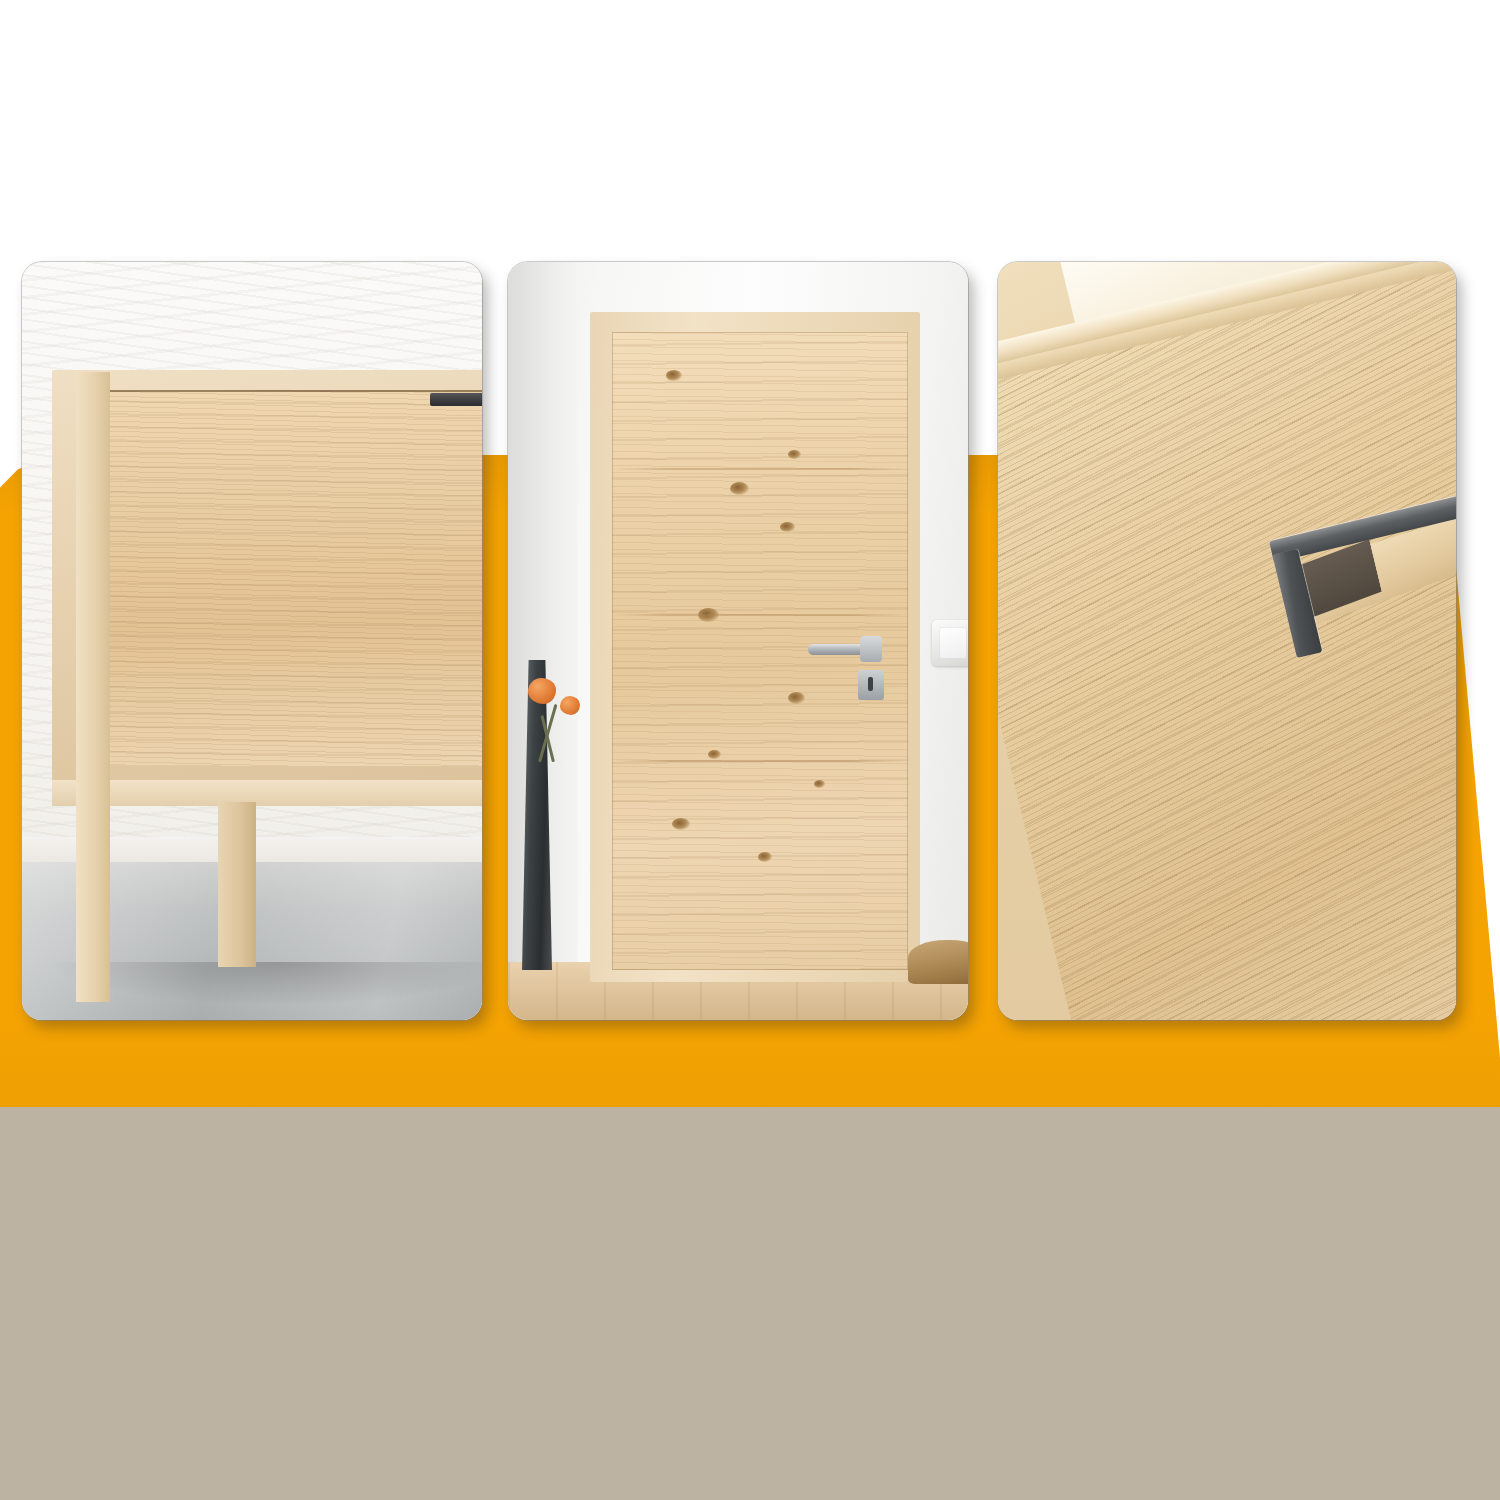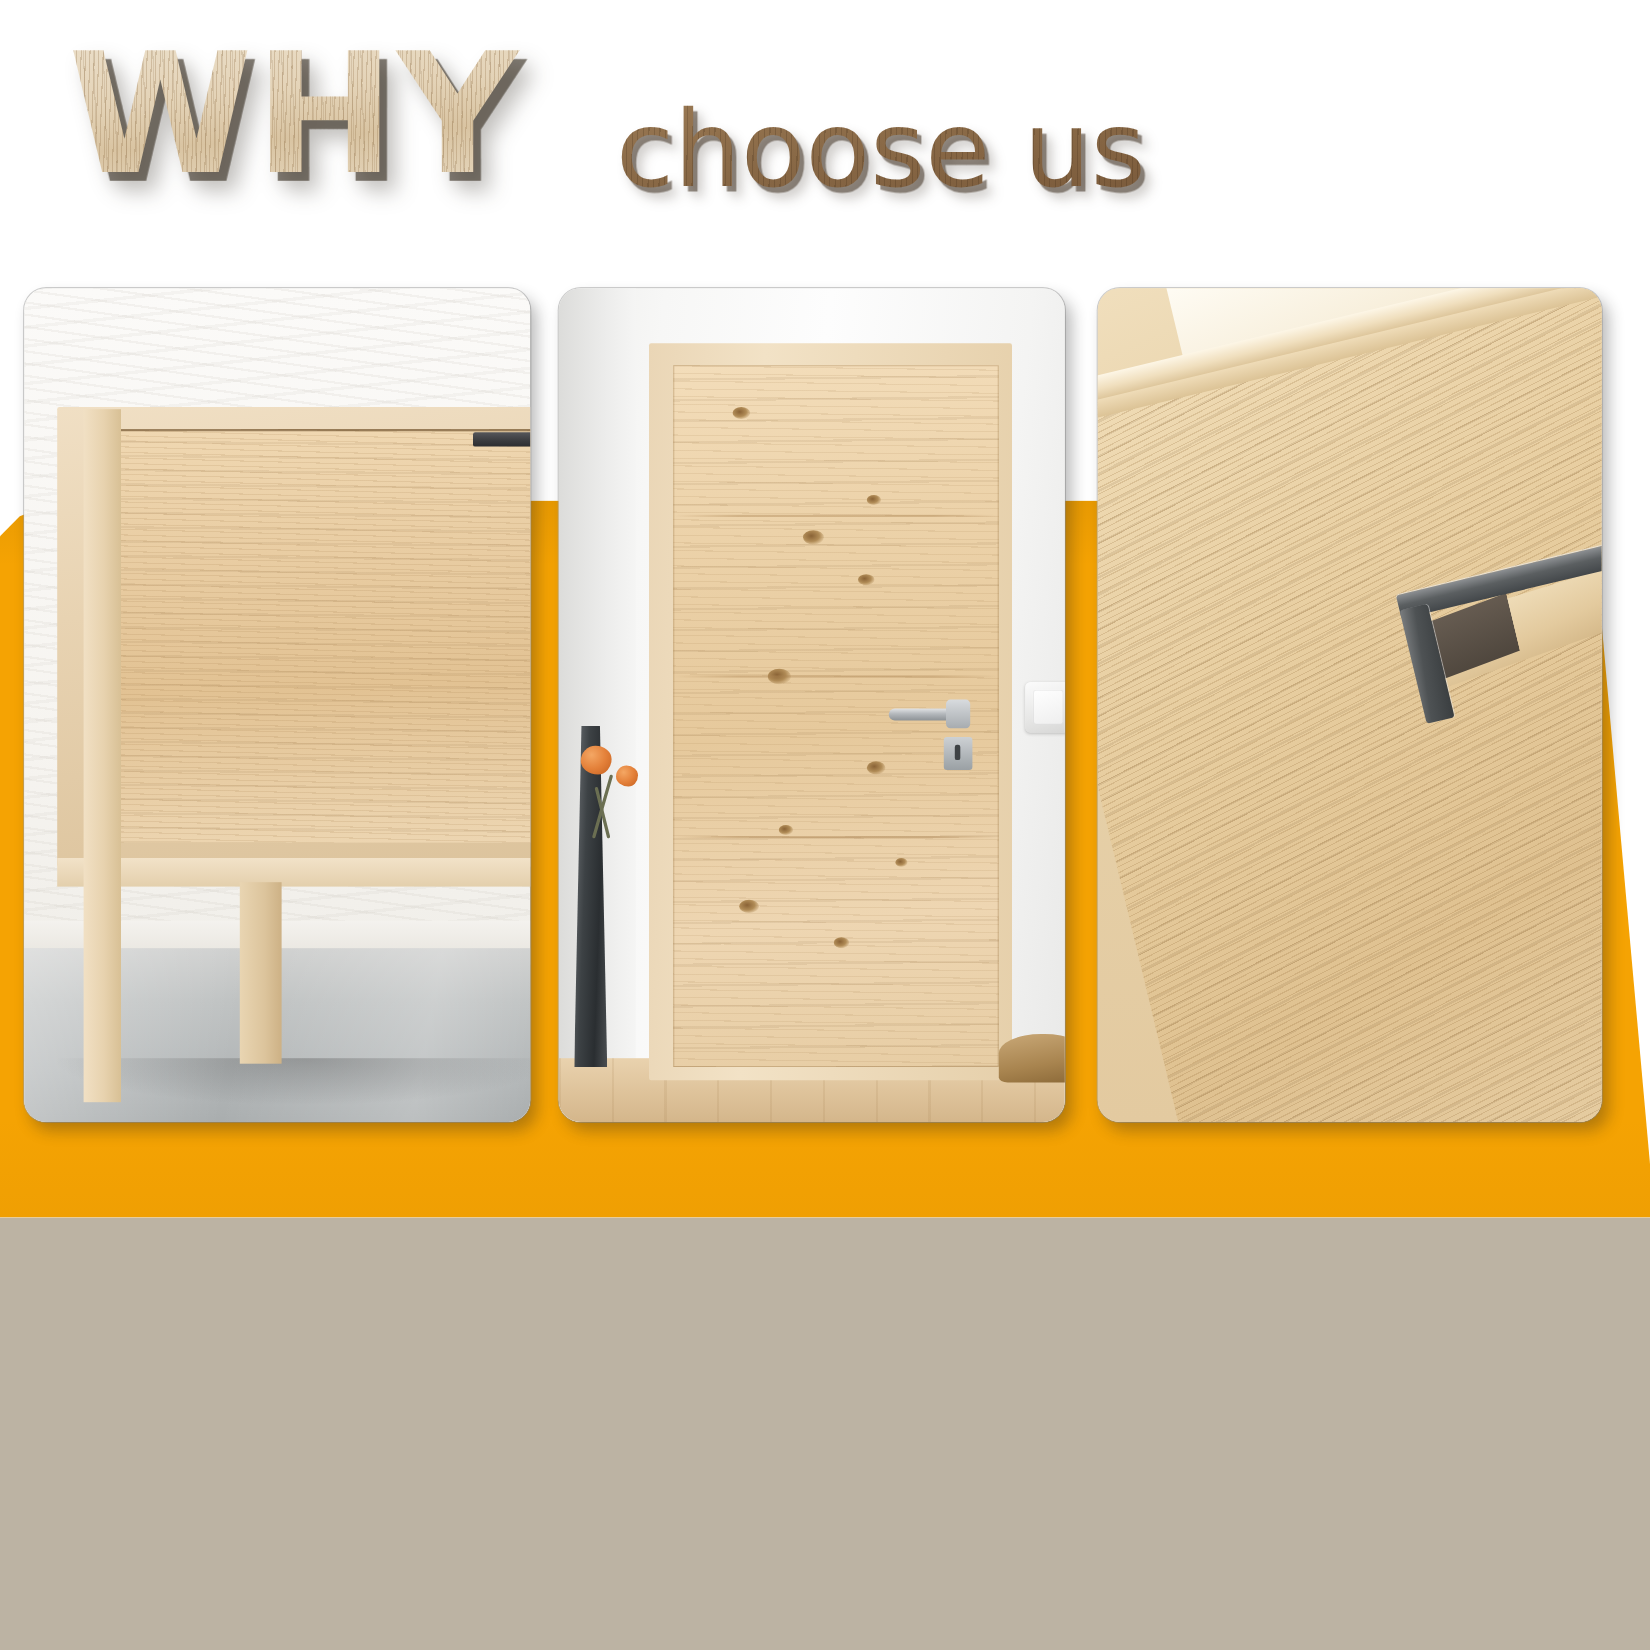--- a/index.html
+++ b/index.html
@@ -274,24 +274,20 @@
   }
 
   
   .features { position:absolute; left:0; top:1107px; width:1500px; height:393px; }
 </style>
 </head>
 <body>
 
 <div id="canvas">
 
-  <div class="header">
-    <div class="hdr-why">WHY</div>
-    <div class="hdr-choose">choose us</div>
-  </div>
 
   <div class="orange-panel"></div>
 
   <div class="taupe-band"></div>
 
   <div class="card card-1">
     <div class="ph p1-wall"></div>
     <div class="ph p1-skirt"></div>
     <div class="ph p1-floor"></div>
     <div class="ph p1-shadow"></div>

